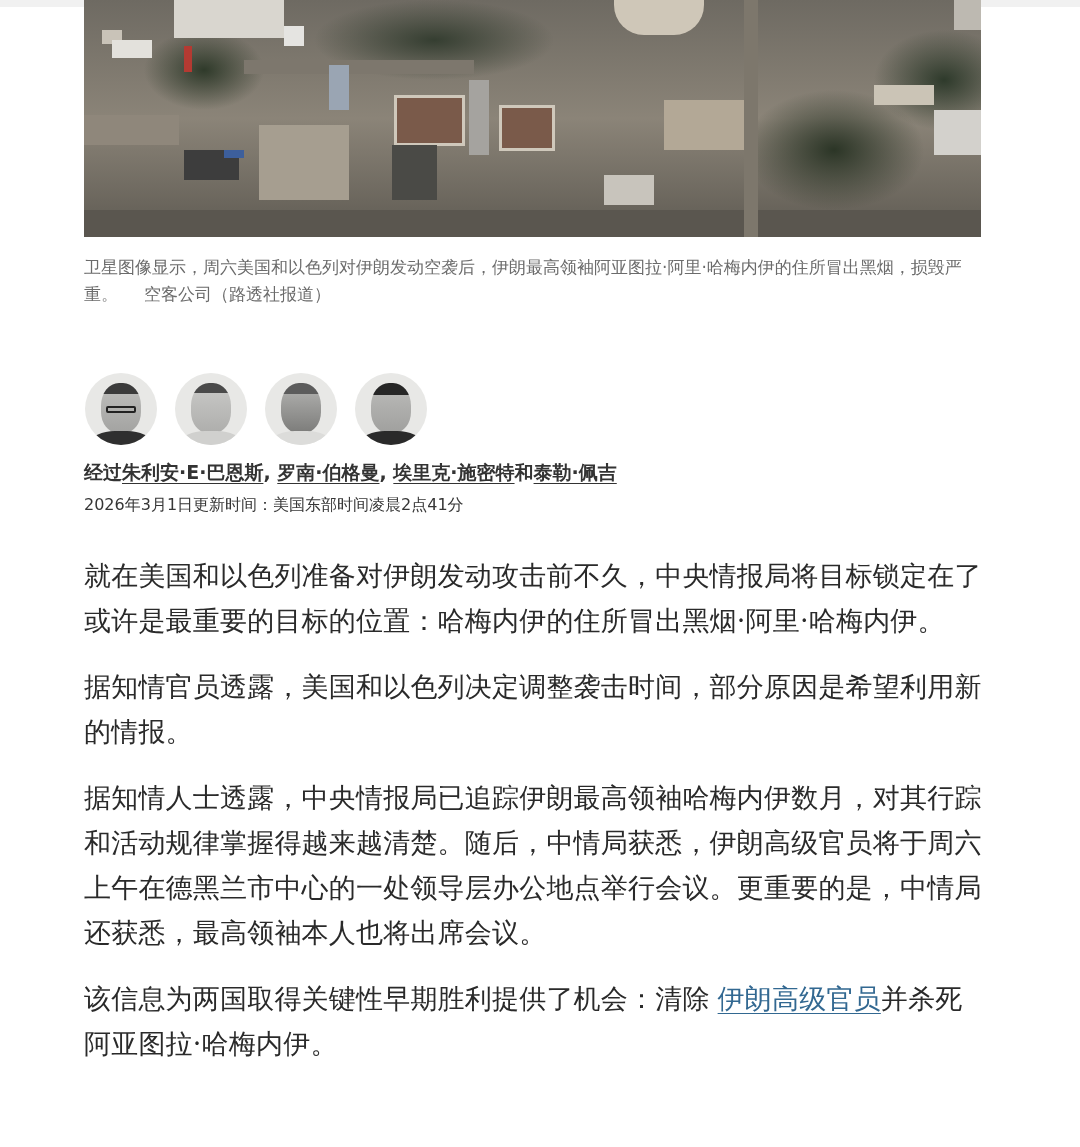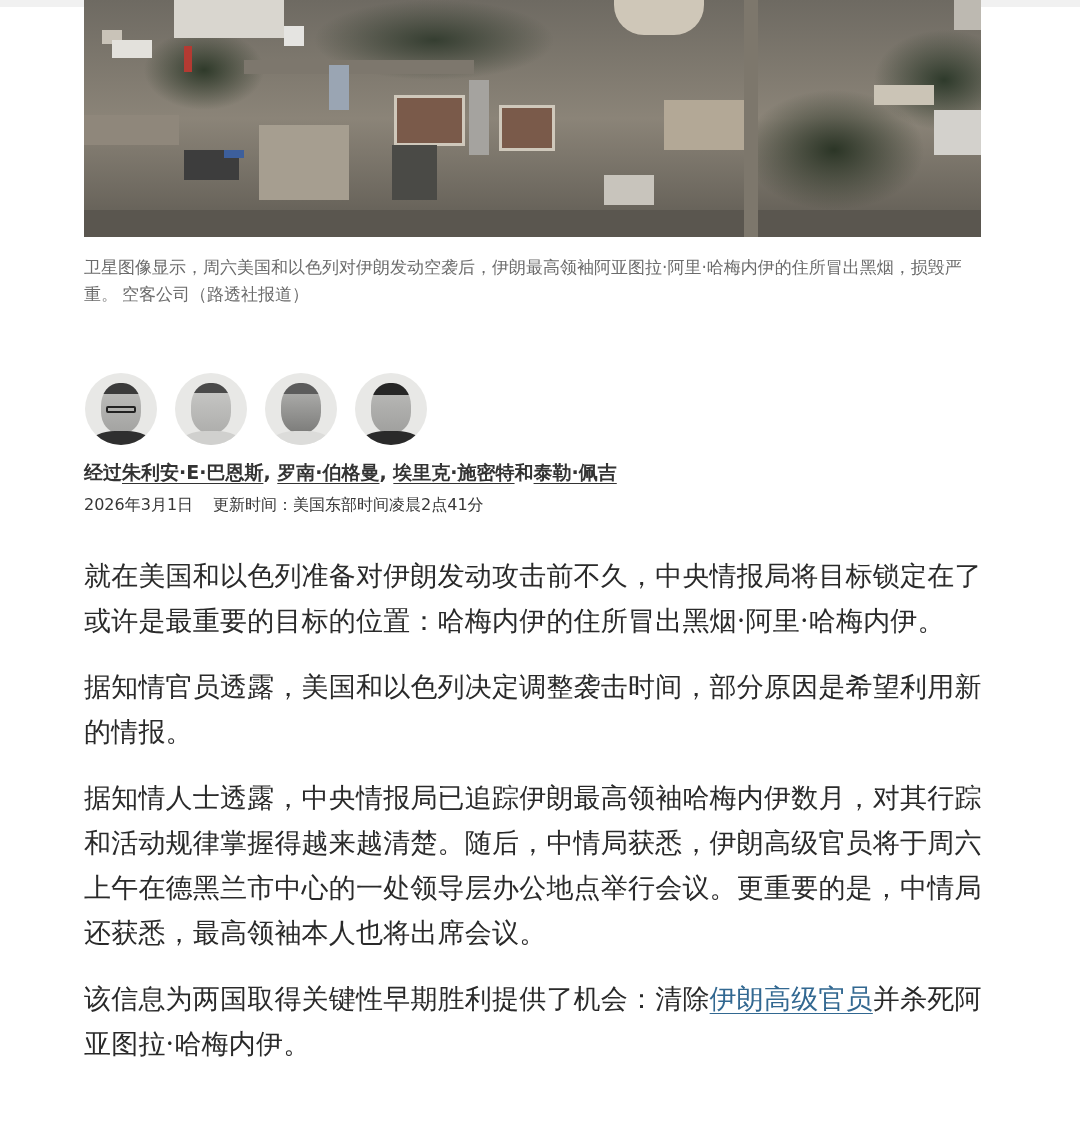--- a/index.html
+++ b/index.html
@@ -18,21 +18,21 @@
       radial-gradient(ellipse 70px 50px at 860px 80px, #2e3a2b 0%, rgba(46,58,43,0) 100%),
       radial-gradient(ellipse 120px 40px at 350px 40px, #353e31 0%, rgba(53,62,49,0) 100%),
       linear-gradient(180deg, #6e6a62 0%, #8b8478 50%, #5e5a52 100%);
   }
   .hero .blk { position: absolute; }
   .caption {
     position: absolute; left: 84px; top: 254px; width: 880px;
     font-family: "DejaVu Sans", "Liberation Sans", sans-serif;
     font-size: 17px; line-height: 27px; color: #6b6b6b;
   }
-  .caption .credit { margin-left: 4px; }
+  .caption .credit { margin-left: 26px; }
   .avatars { position: absolute; left: 85px; top: 373px; height: 72px; display: flex; gap: 18px; }
   .avatar {
     width: 72px; height: 72px; border-radius: 50%; background: #e8e8e6;
     position: relative; overflow: hidden;
   }
   .avatar .head {
     position: absolute; left: 16px; top: 10px; width: 40px; height: 50px;
     border-radius: 45% 45% 42% 42%; background: linear-gradient(180deg,#3b3b3b 0%,#3b3b3b 22%,#b9b9b7 23%,#a3a3a1 100%);
   }
   .avatar .torso {
@@ -47,29 +47,29 @@
     position: absolute; left: 84px; top: 460px;
     font-family: "DejaVu Sans", "Liberation Sans", sans-serif;
     font-size: 19px; font-weight: bold; color: #333333; white-space: nowrap;
   }
   .byline a { color: #333333; text-decoration: underline; text-underline-offset: 4px; text-decoration-thickness: 1px; }
   .dateline {
     position: absolute; left: 84px; top: 495px;
     font-family: "DejaVu Sans", "Liberation Sans", sans-serif;
     font-size: 16px; color: #363636; white-space: nowrap;
   }
-  .dateline .updated { margin-left: 20px; }
+  .dateline .updated { }
   .article { position: absolute; left: 84px; top: 553px; width: 900px; }
   .article p {
     margin: 0 0 21px 0;
     font-family: "DejaVu Serif", "Liberation Serif", serif;
     font-size: 27px; line-height: 45px; color: #2a2a2a;
     letter-spacing: 0.2px;
   }
-  .article a { color: #326891; text-decoration: underline; text-underline-offset: 5px; text-decoration-thickness: 1px; }
+  .article a { color: #326891; text-decoration: underline; text-underline-offset: 5px; text-decoration-thickness: 1px; margin-left: 8px; }
 </style>
 </head>
 <body>
 
 <div class="top-band"></div>
 
 <div class="hero">
   <div class="blk" style="left:90px;top:0;width:110px;height:38px;background:#d9d6cf;"></div>
   <div class="blk" style="left:100px;top:46px;width:8px;height:26px;background:#b43a32;"></div>
   <div class="blk" style="left:18px;top:30px;width:20px;height:14px;background:#c9c3b8;"></div>

